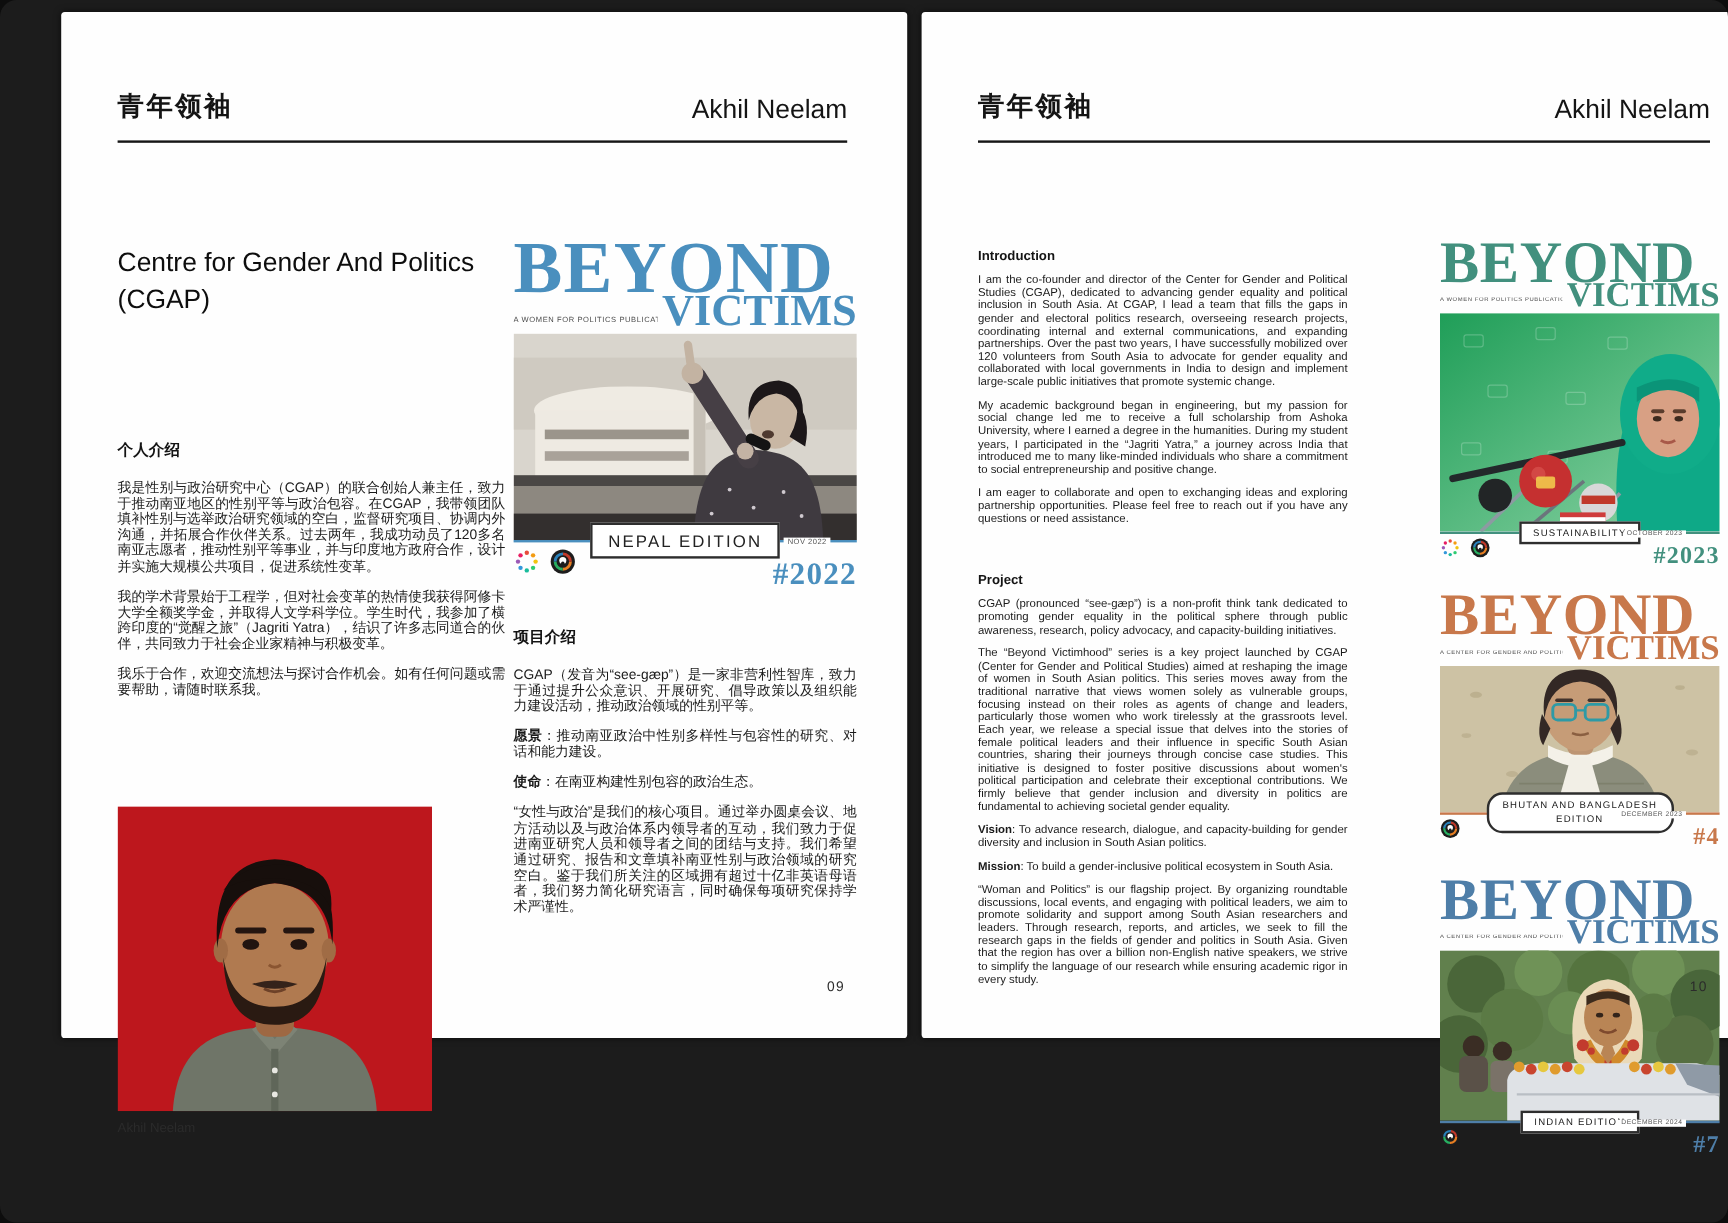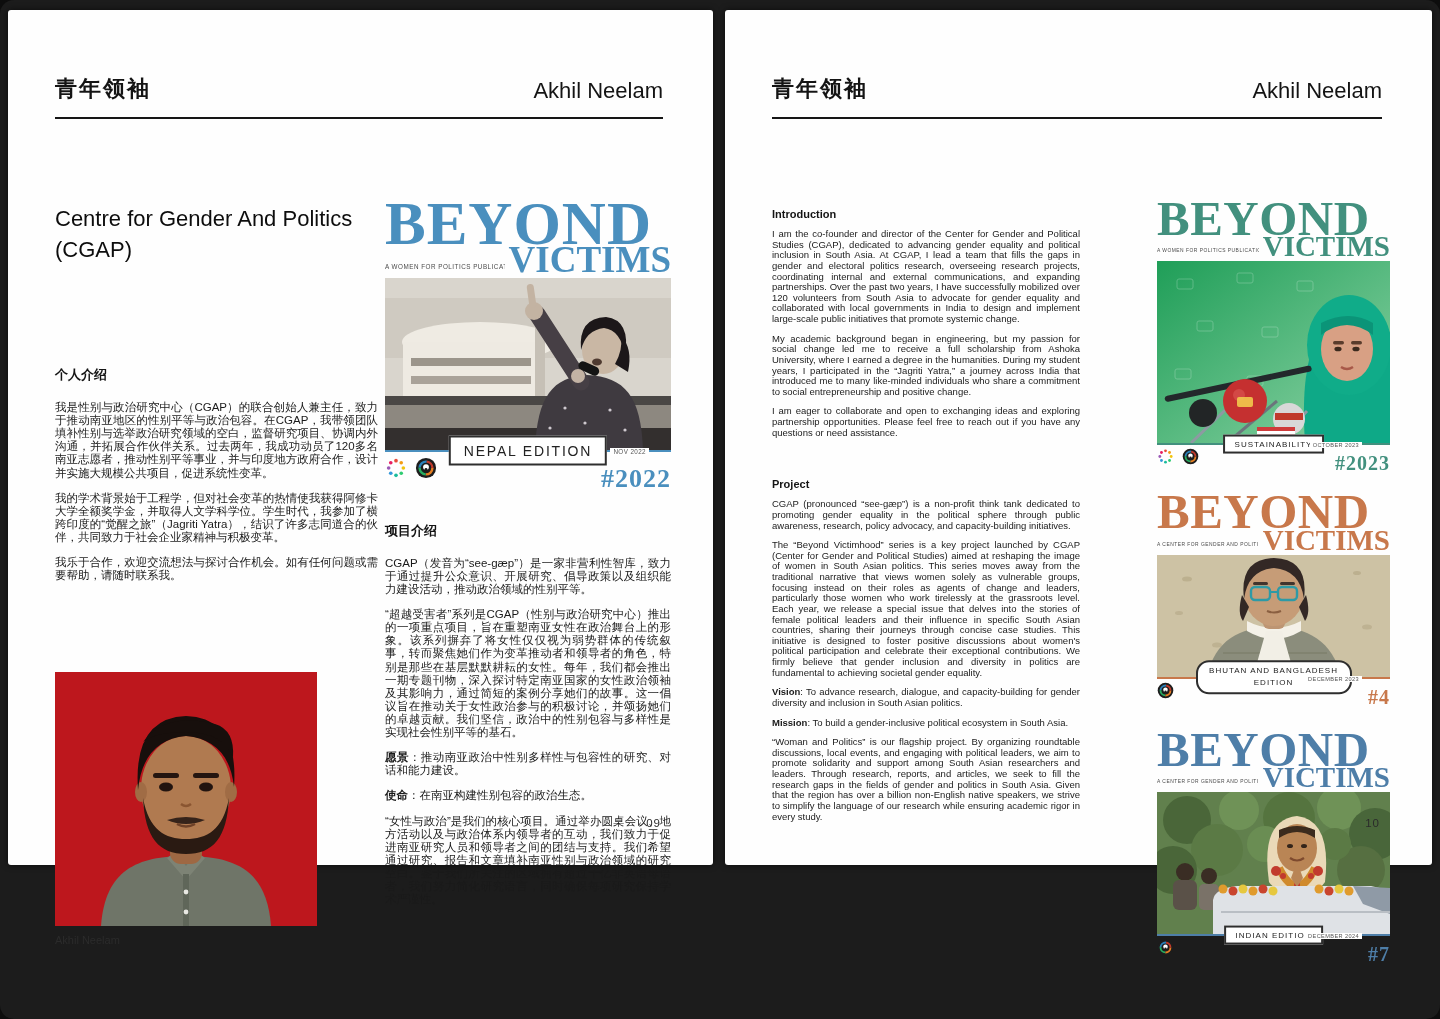--- a/index.html
+++ b/index.html
@@ -1,18 +1,18 @@
 <!DOCTYPE html>
 <html><head>
 <meta charset="utf-8">
 <style>
   html,body{margin:0;padding:0;background:#0d0d0d;}
   .stage{position:relative;width:1440px;height:1019px;background:#1c1c1c;border-radius:14px;overflow:hidden;
          font-family:"Liberation Sans","DejaVu Sans",sans-serif;color:#141414;}
-  .page{position:absolute;top:10px;height:855px;background:#fefefe;border-radius:3px;box-shadow:0 0 6px rgba(0,0,0,.6);}
+  .page{position:absolute;top:10px;height:855px;background:#fefefe;border-radius:3px;box-shadow:0 0 6px rgba(0,0,0,.6);margin-left:43px;}
   .page-left{left:8px;width:705px;}
   .page-right{left:725px;width:707px;}
 
   .hdr{position:absolute;top:64px;left:47px;right:50px;display:flex;justify-content:space-between;align-items:flex-end;
        border-bottom:2px solid #161616;padding-bottom:13px;}
   .hdr-zh{font-size:22px;font-weight:bold;letter-spacing:2px;}
   .hdr-author{font-size:22px;font-weight:500;}
 
   
   .doc-title{position:absolute;left:47px;top:193px;width:320px;font-size:22px;line-height:1.42;font-weight:500;color:#0d0d0d;}
@@ -187,21 +187,20 @@
           </div>
           <div class="ed-badge">NEPAL EDITION</div>
           <div class="ed-date">NOV 2022</div>
           <div class="issue">#2022</div>
         </div>
       </div>
 
       <div class="sec2 zh-body">
         <h3 class="sec-zh">项目介绍</h3>
         <p>CGAP（发音为“see-gæp”）是一家非营利性智库，致力于通过提升公众意识、开展研究、倡导政策以及组织能力建设活动，推动政治领域的性别平等。</p>
-        <p>“超越受害者”系列是CGAP（性别与政治研究中心）推出的一项重点项目，旨在重塑南亚女性在政治舞台上的形象。该系列摒弃了将女性仅仅视为弱势群体的传统叙事，转而聚焦她们作为变革推动者和领导者的角色，特别是那些在基层默默耕耘的女性。每年，我们都会推出一期专题刊物，深入探讨特定南亚国家的女性政治领袖及其影响力，通过简短的案例分享她们的故事。这一倡议旨在推动关于女性政治参与的积极讨论，并颂扬她们的卓越贡献。我们坚信，政治中的性别包容与多样性是实现社会性别平等的基石。</p>
         <p>
           <strong>愿景</strong><span>：推动南亚政治中性别多样性与包容性的研究、对话和能力建设。</span>
         </p>
         <p>
           <strong>使命</strong><span>：在南亚构建性别包容的政治生态。</span>
         </p>
         <p>“女性与政治”是我们的核心项目。通过举办圆桌会议、地方活动以及与政治体系内领导者的互动，我们致力于促进南亚研究人员和领导者之间的团结与支持。我们希望通过研究、报告和文章填补南亚性别与政治领域的研究空白。鉴于我们所关注的区域拥有超过十亿非英语母语者，我们努力简化研究语言，同时确保每项研究保持学术严谨性。</p>
       </div>
     </div>
 

